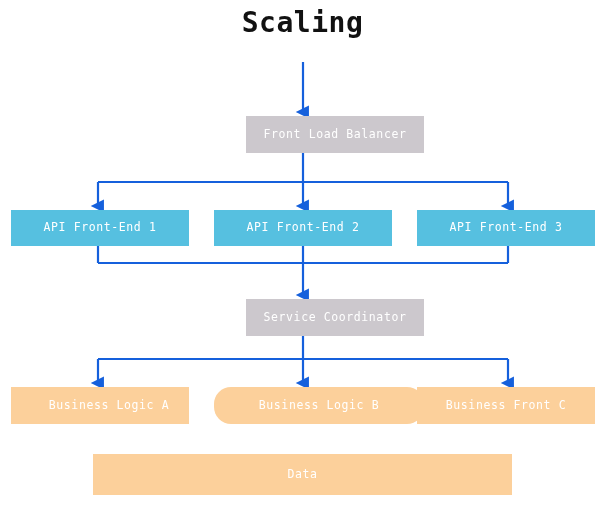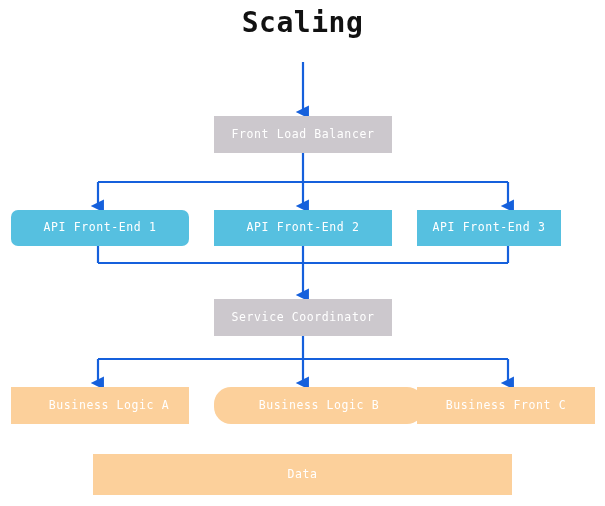--- a/index.html
+++ b/index.html
@@ -35,21 +35,21 @@
     align-items: center;
     justify-content: center;
     color: #ffffff;
     font-family: "DejaVu Sans Mono", monospace;
     font-size: 11.5px;
     letter-spacing: 0.6px;
     line-height: 1;
     white-space: nowrap;
     z-index: 2;
   }
-  .node-gray  { background: #ccc8cd; }
+  .node-gray  { background: #ccc8cd; margin-left: 32px; }
   .node-blue  { background: #56c0e0; }
   .node-orange{ background: #fcd09b; }
 
   #title {
     position: absolute;
     left: 0;
     top: 6px;
     width: 605px;
     text-align: center;
     font-family: "DejaVu Sans Mono", monospace;
@@ -98,29 +98,29 @@
       <line x1="98" y1="359" x2="98" y2="383" marker-end="url(#arrowhead)"></line>
       <line x1="303" y1="359" x2="303" y2="383" marker-end="url(#arrowhead)"></line>
       <line x1="508" y1="359" x2="508" y2="383" marker-end="url(#arrowhead)"></line>
     </g>
   </svg>
 
   <div class="node node-gray" style="left: 214px; top: 116px; width: 178px; height: 37px;">
     <span>Front Load Balancer</span>
   </div>
 
-  <div class="node node-blue" style="left: 11px; top: 210px; width: 178px; height: 36px; border-radius: 7px;">
+  <div class="node node-blue" style="left: 11px; top: 210px; width: 178px; height: 36px;">
     <span>API Front-End 1</span>
   </div>
 
   <div class="node node-blue" style="left: 214px; top: 210px; width: 178px; height: 36px;">
     <span>API Front-End 2</span>
   </div>
 
-  <div class="node node-blue" style="left: 417px; top: 210px; width: 144px; height: 36px;">
+  <div class="node node-blue" style="left: 417px; top: 210px; width: 178px; height: 36px;">
     <span>API Front-End 3</span>
   </div>
 
   <div class="node node-gray" style="left: 214px; top: 299px; width: 178px; height: 37px;">
     <span>Service Coordinator</span>
   </div>
 
   <div class="node node-orange" style="left: 11px; top: 387px; width: 178px; height: 37px; padding-left: 18px;">
     <span>Business Logic A</span>
   </div>

